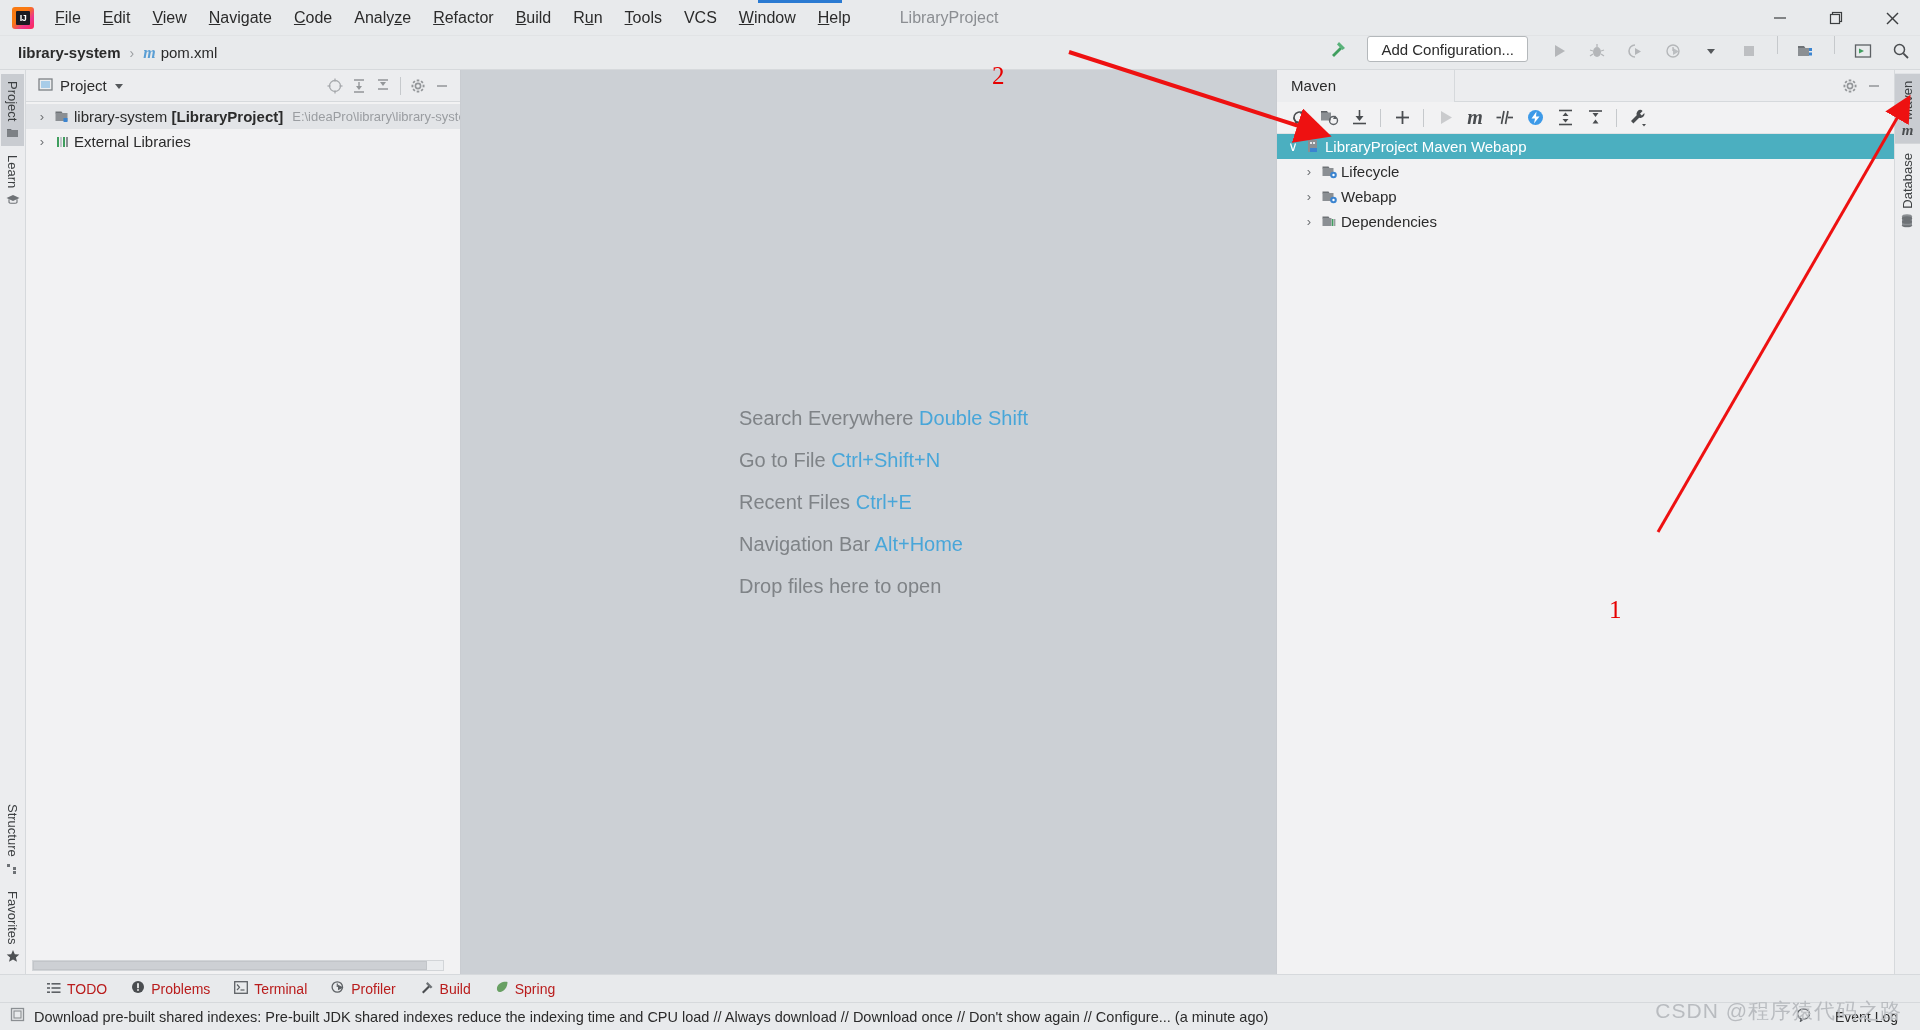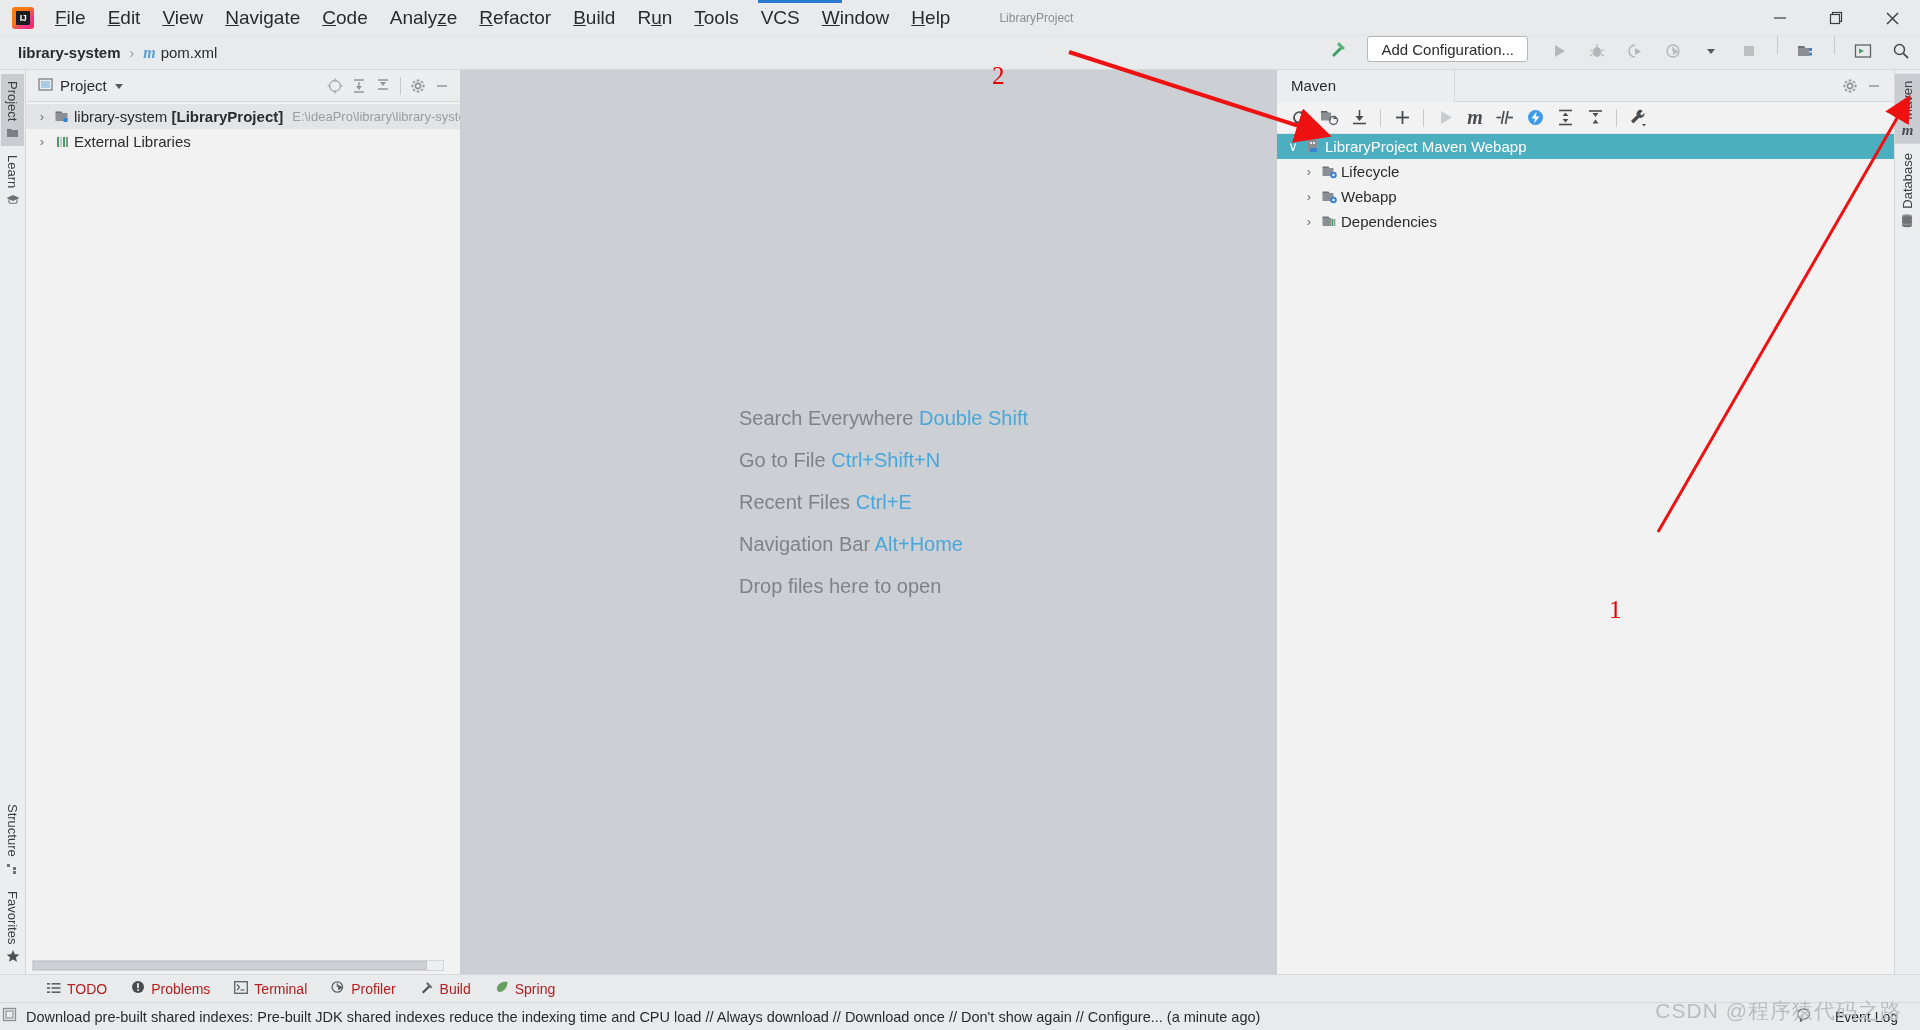--- a/index.html
+++ b/index.html
@@ -20,23 +20,23 @@
   }
   .ij-logo { width: 26px; height: 26px; margin: 0 8px 0 10px; position: relative; flex: 0 0 auto; }
   .ij-logo .sq { position: absolute; inset: 2px; border-radius: 3px;
     background: linear-gradient(135deg,#f97a12 0%, #f97a12 40%, #ed358c 70%, #fe2857 100%); }
   .ij-logo .inner { position: absolute; left: 6px; top: 6px; right: 6px; bottom: 6px;
     background: #1a1a22; border-radius: 1px; }
   .ij-logo .ij { position: absolute; left: 0; top: 0; right: 0; bottom: 0; color: #fff;
     font-size: 9px; font-weight: bold; display: flex; align-items: center; justify-content: center;
     letter-spacing: -.5px; }
   .menu { display: flex; align-items: center; gap: 0px; }
-  .menu-item { font-size: 19px; color: #2b2b2b; padding: 4px 11px; cursor: default; white-space: nowrap; }
+  .menu-item { font-size: 16px; color: #2b2b2b; padding: 4px 11px; cursor: default; white-space: nowrap; }
   .menu-item u { text-decoration: underline; }
-  .win-title { font-size: 12px; color: #8b8e92; margin-left: 38px; white-space: nowrap; }
+  .win-title { font-size: 16px; color: #8b8e92; margin-left: 38px; white-space: nowrap; }
   .drag-indicator { position: absolute; left: 758px; top: 0px; width: 84px; height: 3px; background: #2a7ad2; }
   .win-controls { position: absolute; right: 0; top: 0; height: 36px; display: flex; align-items: center; }
   .win-btn { width: 56px; height: 36px; display: flex; align-items: center; justify-content: center;
     color: #3c3f41; font-size: 15px; }
 
   
   .navbar {
     height: 34px; flex: 0 0 34px; background: #e8eaec; display: flex; align-items: center;
     position: relative; border-bottom: 1px solid #d6d9dc;
   }
@@ -123,21 +123,21 @@
   .mrow.selected { background: #4bafc0; color: #ffffff; }
   .mrow.indent { padding-left: 22px; }
 
   
   .statusbars { flex: 0 0 auto; }
   .tool-tabs { height: 28px; display: flex; align-items: center; background: #e8eaec;
     border-top: 1px solid #d6d9dc; padding-left: 38px; gap: 6px; position: relative; }
   .tool-tab { font-size: 14px; color: #b91c1c; display: flex; align-items: center; gap: 6px;
     padding: 3px 9px; }
   .statusline { height: 28px; display: flex; align-items: center; background: #e8eaec;
-    border-top: 1px solid #d6d9dc; padding-left: 2px; gap: 9px; position: relative; }
+    border-top: 1px solid #d6d9dc; padding-left: 10px; gap: 9px; position: relative; }
   .status-msg { font-size: 14.5px; color: #2b2b2b; white-space: nowrap; }
   .event-log { position: absolute; right: 22px; font-size: 14px; color: #2b2b2b;
     display: flex; align-items: center; gap: 24px; }
 
   
   .watermark { position: absolute; right: 18px; bottom: 5px; font-size: 21px; color: #b9bcc0;
     letter-spacing: 1px; pointer-events: none; }
 
   
   .overlay { position: absolute; inset: 0; pointer-events: none; }

